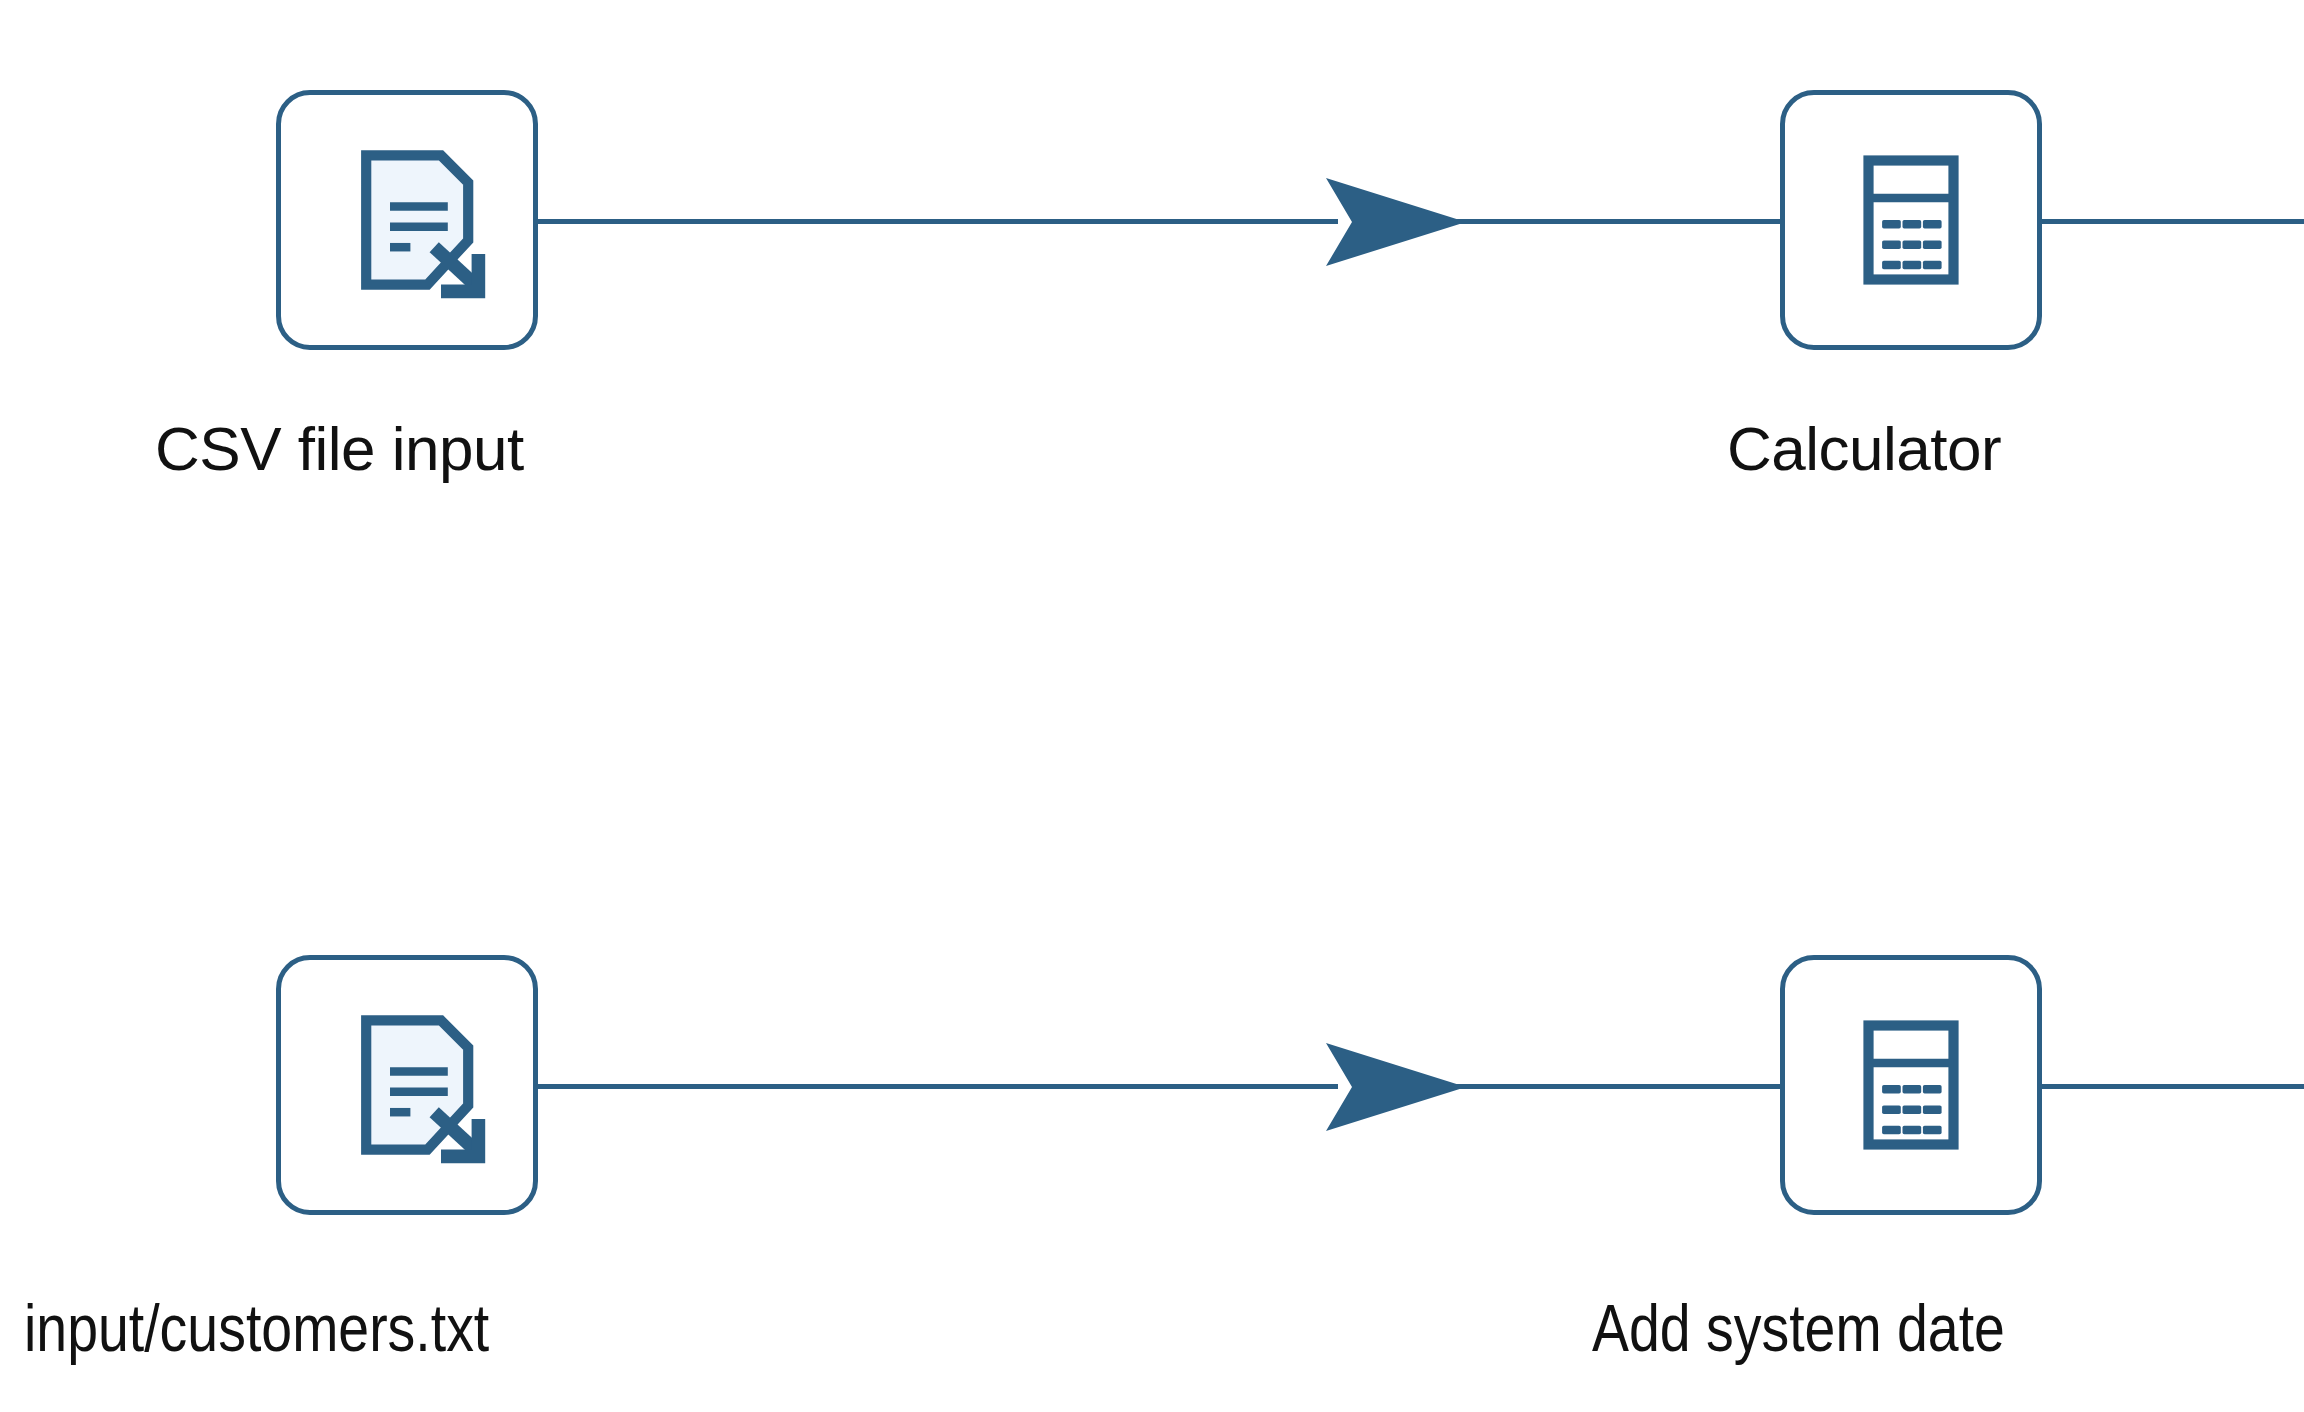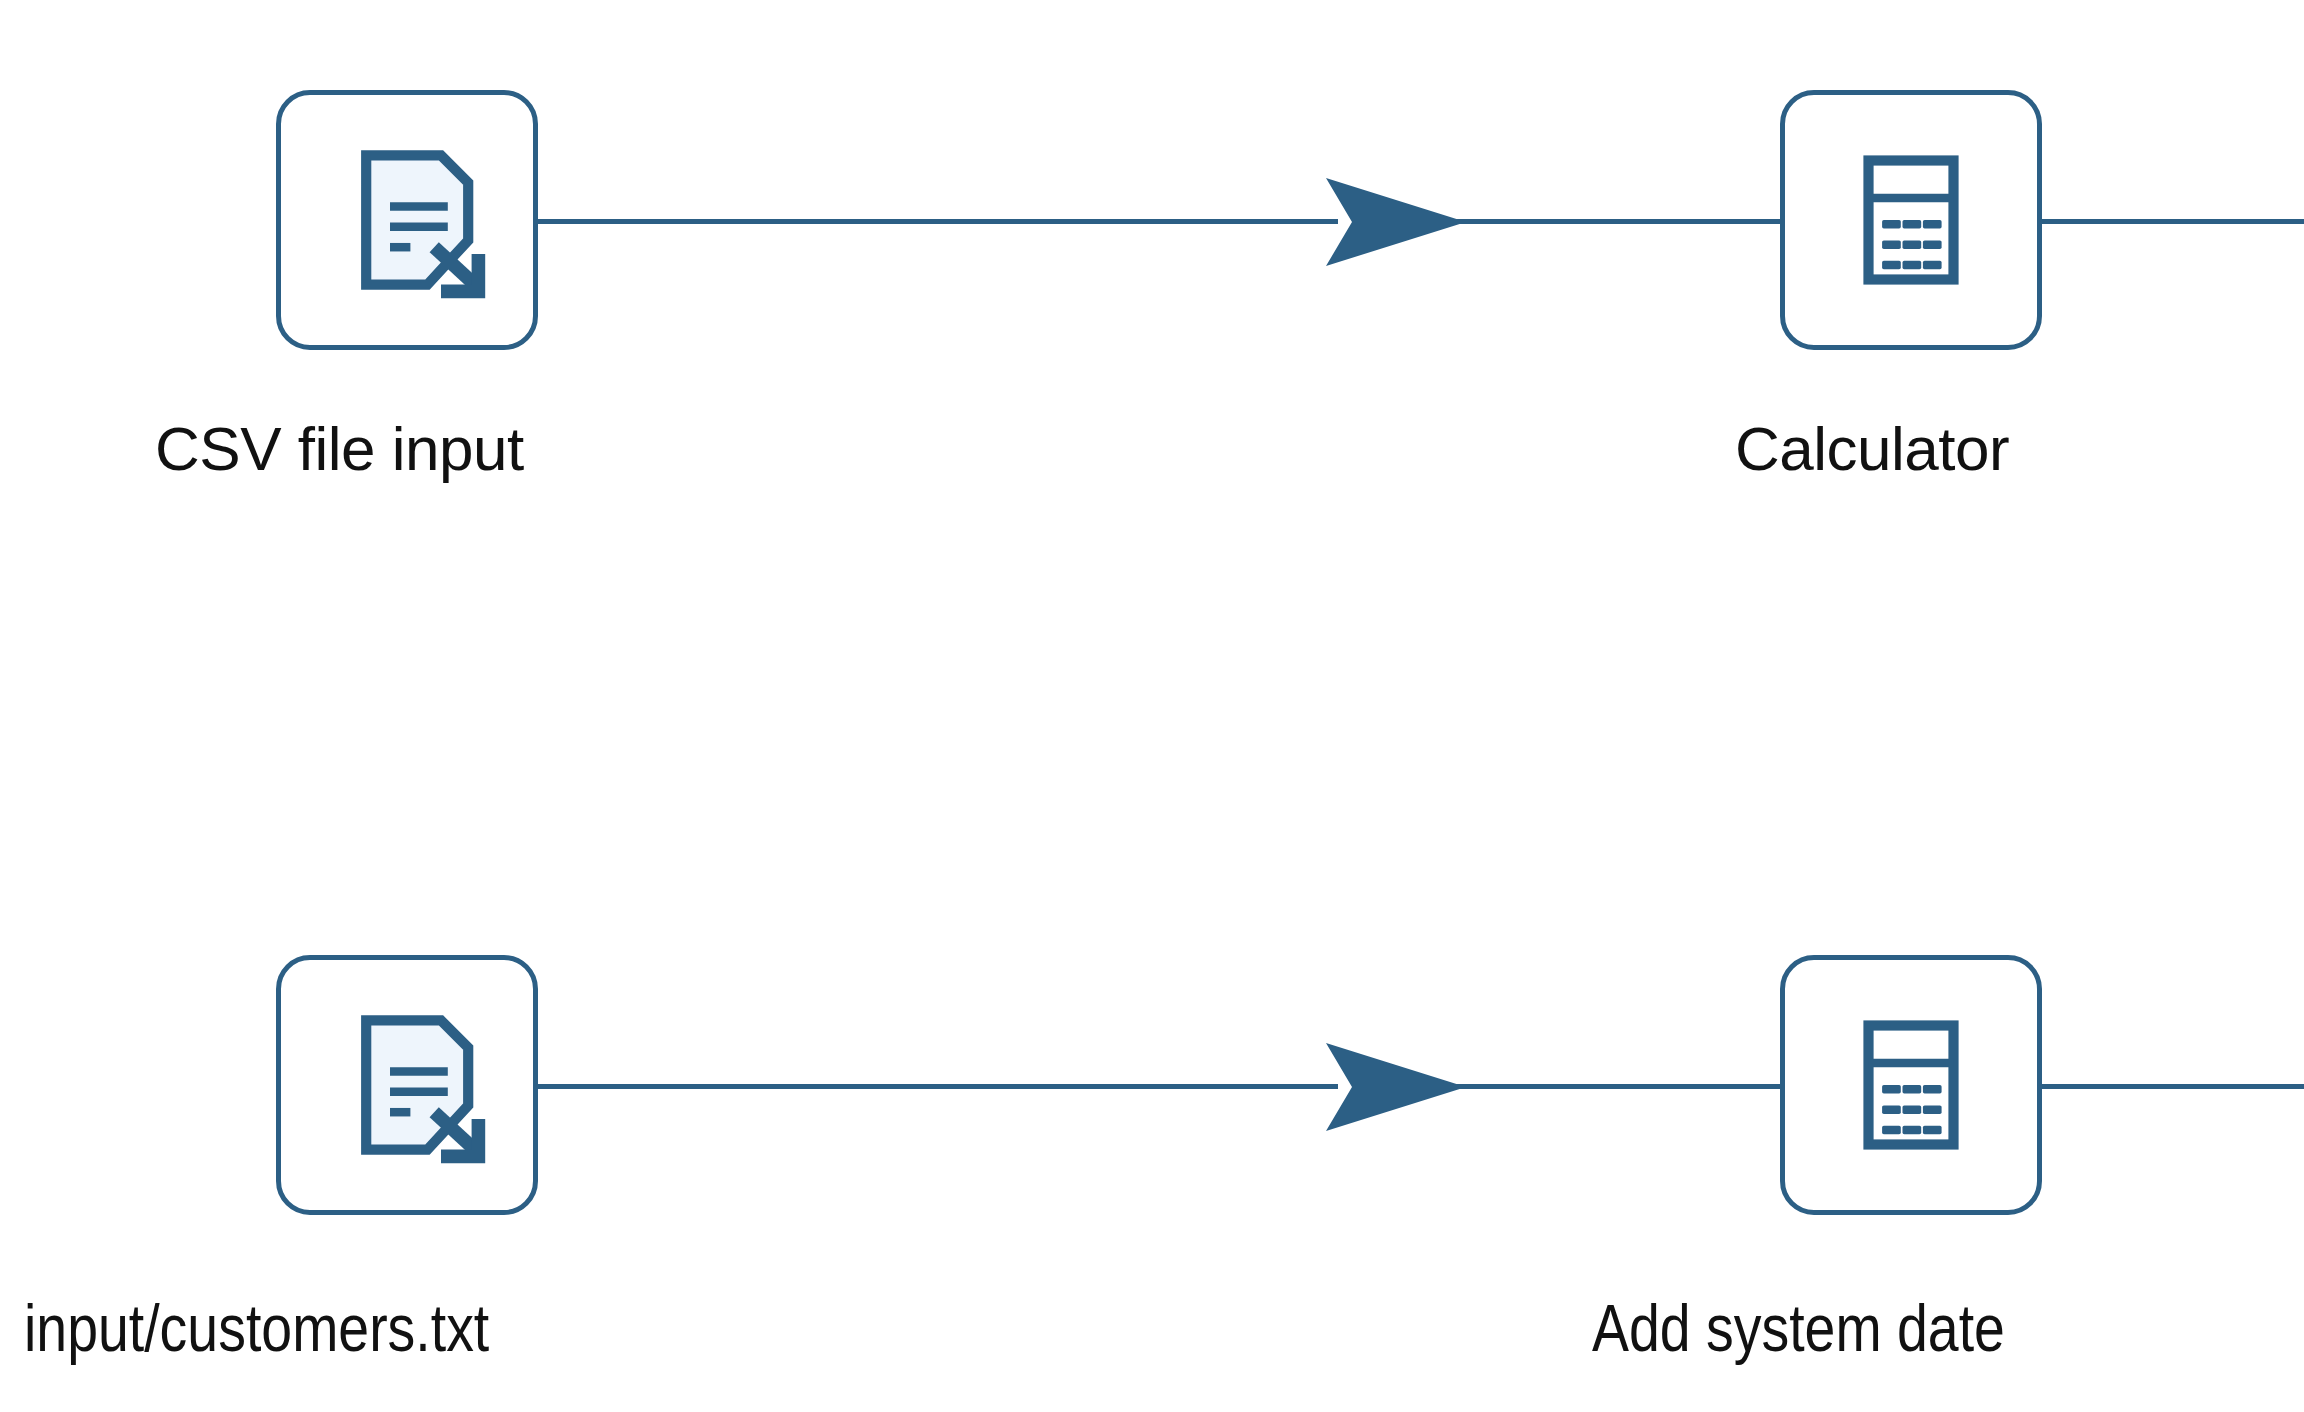--- a/index.html
+++ b/index.html
@@ -116,21 +116,21 @@
         <rect x="45" y="74" width="11" height="5" rx="1"></rect>
         <rect x="57" y="74" width="11" height="5" rx="1"></rect>
       </g>
     </svg>
   </div>
 
   <div class="wire" style="left:2042px; top:219px; width:262px;"></div>
 
   <div class="label label-wide" style="left:155px; top:418px;">CSV file input</div>
 
-  <div class="label label-wide" style="left:1727px; top:418px;margin-left:8px;">Calculator</div>
+  <div class="label label-wide" style="left:1727px; top:418px;">Calculator</div>
 
   <div class="wire" style="left:538px; top:1084px; width:800px;"></div>
 
   <svg class="arrowhead" style="left:1326px; top:1043px; width:140px; height:88px;" viewBox="0 0 140 88">
     <path d="M 0 0 L 140 44 L 0 88 L 26 44 Z" fill="#2c5f85"></path>
   </svg>
 
   <div class="wire" style="left:1440px; top:1084px; width:340px;"></div>
 
   <div class="node" style="left:276px; top:955px;">

